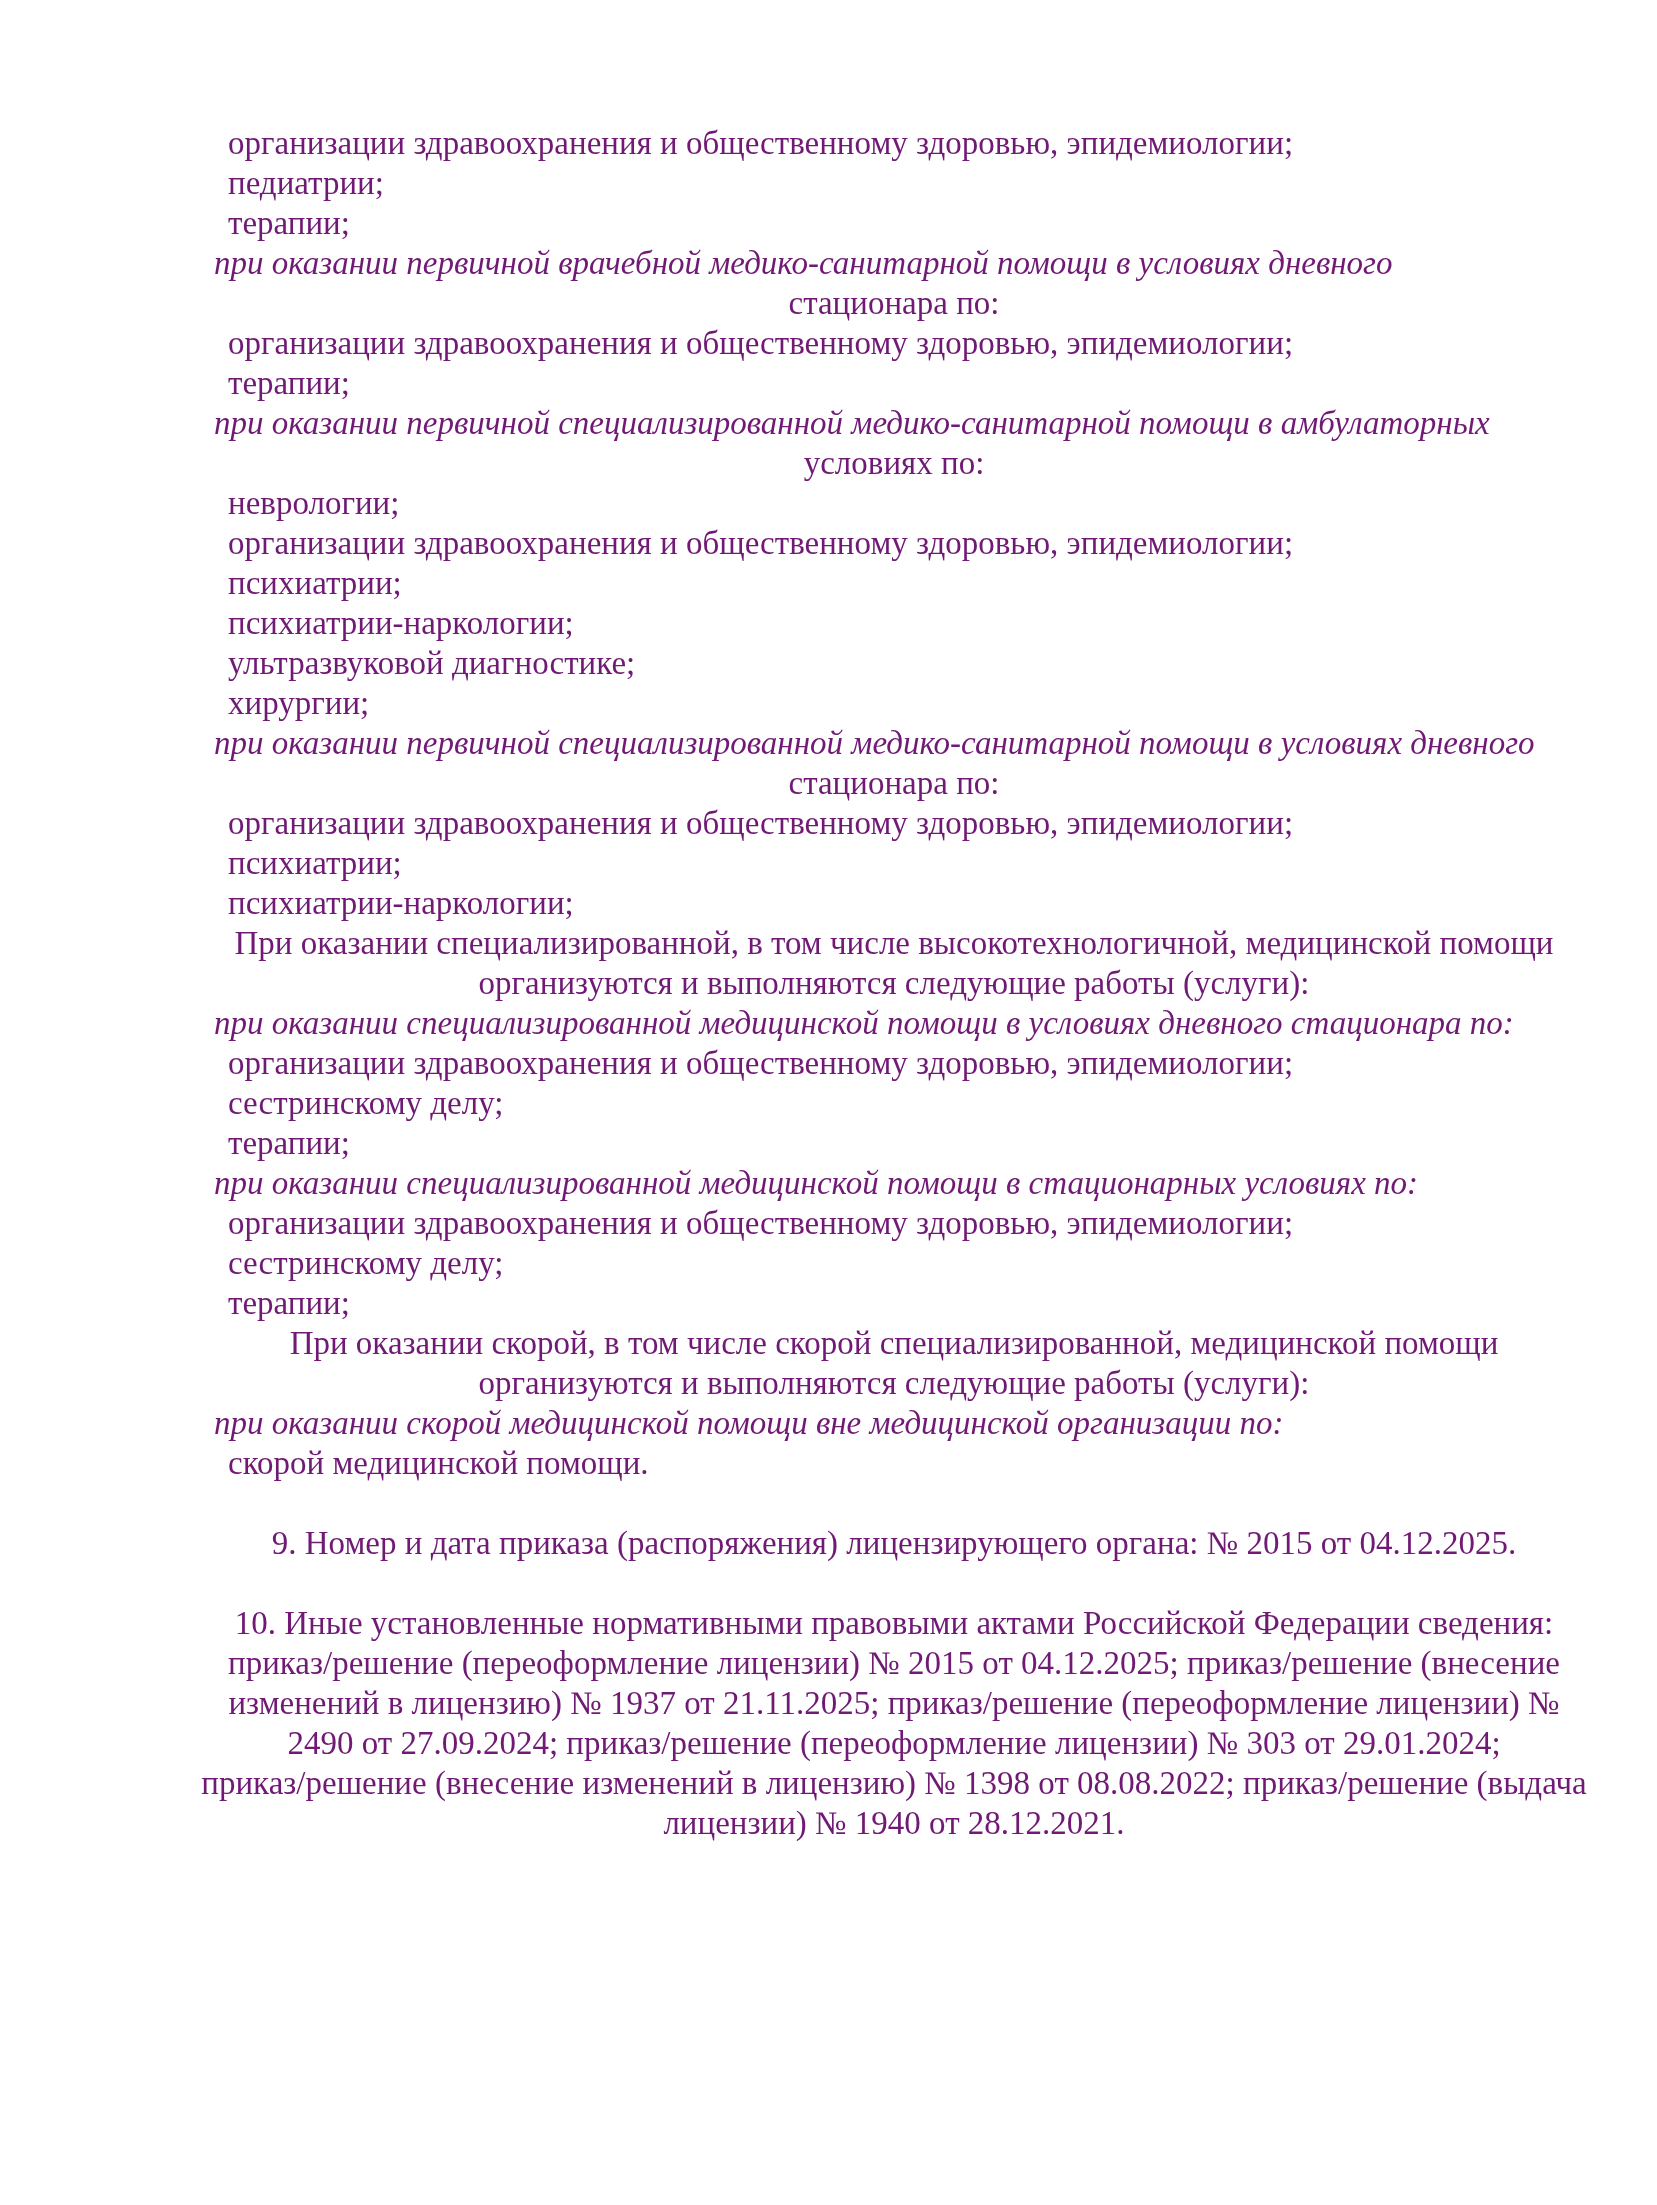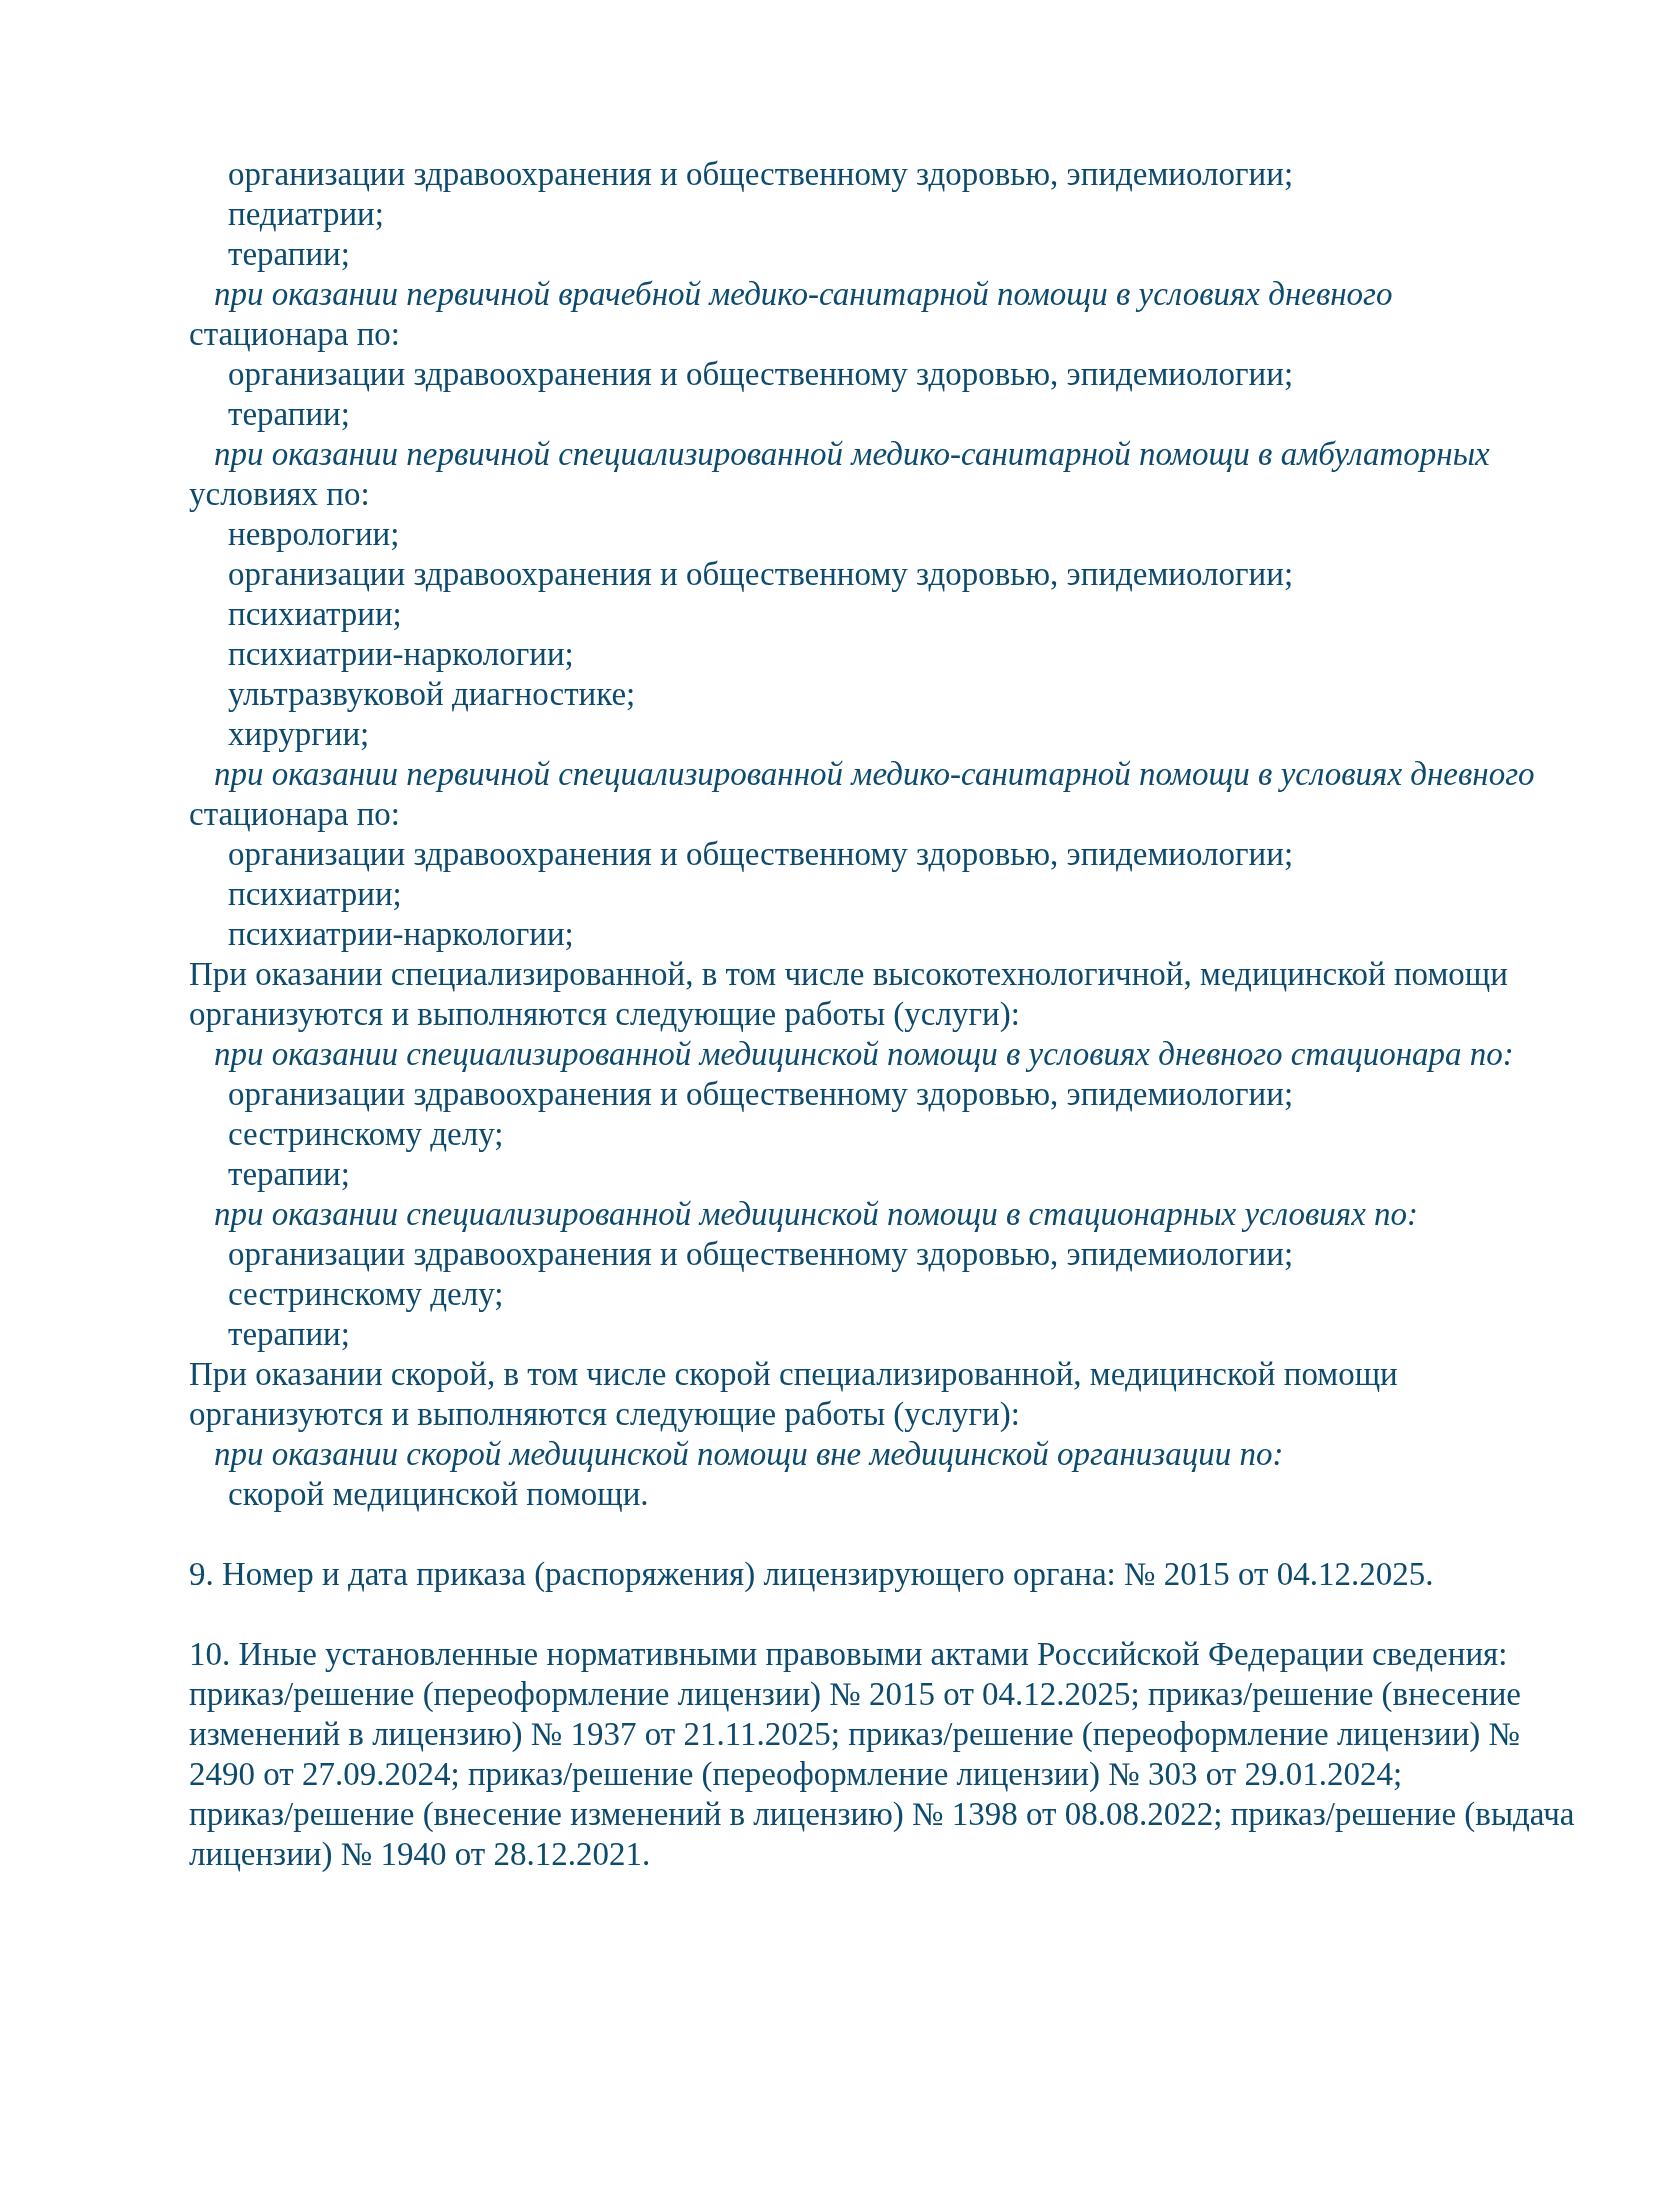--- a/index.html
+++ b/index.html
@@ -10,34 +10,34 @@
   .page {
     position: relative;
     width: 1657px;
     height: 2205px;
     background: #ffffff;
     overflow: hidden;
   }
   .text-block {
     position: absolute;
     left: 189px;
-    top: 154px;
+    top: 123px;
     width: 1410px;
     font-family: "Liberation Serif", "DejaVu Serif", serif;
     font-size: 33px;
     line-height: 40px;
-    color: #0c4a6e;
+    color: #701a75;
     white-space: pre;
     font-kerning: normal;
   }
   .line {
     height: 40px;
     white-space: pre;
   }
-  .indent-0 { padding-left: 0; }
+  .indent-0 { padding-left: 0; text-align: center; }
   .indent-1 { padding-left: 25px; font-style: italic; }
   .indent-2 { padding-left: 39px; }
 </style>
 </head>
 <body>
 
 <div class="page">
   <div class="text-block"><div class="line indent-2">организации здравоохранения и общественному здоровью, эпидемиологии;</div><div class="line indent-2">педиатрии;</div><div class="line indent-2">терапии;</div><div class="line indent-1">при оказании первичной врачебной медико-санитарной помощи в условиях дневного</div><div class="line indent-0">стационара по:</div><div class="line indent-2">организации здравоохранения и общественному здоровью, эпидемиологии;</div><div class="line indent-2">терапии;</div><div class="line indent-1">при оказании первичной специализированной медико-санитарной помощи в амбулаторных</div><div class="line indent-0">условиях по:</div><div class="line indent-2">неврологии;</div><div class="line indent-2">организации здравоохранения и общественному здоровью, эпидемиологии;</div><div class="line indent-2">психиатрии;</div><div class="line indent-2">психиатрии-наркологии;</div><div class="line indent-2">ультразвуковой диагностике;</div><div class="line indent-2">хирургии;</div><div class="line indent-1">при оказании первичной специализированной медико-санитарной помощи в условиях дневного</div><div class="line indent-0">стационара по:</div><div class="line indent-2">организации здравоохранения и общественному здоровью, эпидемиологии;</div><div class="line indent-2">психиатрии;</div><div class="line indent-2">психиатрии-наркологии;</div><div class="line indent-0">При оказании специализированной, в том числе высокотехнологичной, медицинской помощи</div><div class="line indent-0">организуются и выполняются следующие работы (услуги):</div><div class="line indent-1">при оказании специализированной медицинской помощи в условиях дневного стационара по:</div><div class="line indent-2">организации здравоохранения и общественному здоровью, эпидемиологии;</div><div class="line indent-2">сестринскому делу;</div><div class="line indent-2">терапии;</div><div class="line indent-1">при оказании специализированной медицинской помощи в стационарных условиях по:</div><div class="line indent-2">организации здравоохранения и общественному здоровью, эпидемиологии;</div><div class="line indent-2">сестринскому делу;</div><div class="line indent-2">терапии;</div><div class="line indent-0">При оказании скорой, в том числе скорой специализированной, медицинской помощи</div><div class="line indent-0">организуются и выполняются следующие работы (услуги):</div><div class="line indent-1">при оказании скорой медицинской помощи вне медицинской организации по:</div><div class="line indent-2">скорой медицинской помощи.</div><div class="line indent-0">&nbsp;</div><div class="line indent-0">9. Номер и дата приказа (распоряжения) лицензирующего органа: № 2015 от 04.12.2025.</div><div class="line indent-0">&nbsp;</div><div class="line indent-0">10. Иные установленные нормативными правовыми актами Российской Федерации сведения:</div><div class="line indent-0">приказ/решение (переоформление лицензии) № 2015 от 04.12.2025; приказ/решение (внесение</div><div class="line indent-0">изменений в лицензию) № 1937 от 21.11.2025; приказ/решение (переоформление лицензии) №</div><div class="line indent-0">2490 от 27.09.2024; приказ/решение (переоформление лицензии) № 303 от 29.01.2024;</div><div class="line indent-0">приказ/решение (внесение изменений в лицензию) № 1398 от 08.08.2022; приказ/решение (выдача</div><div class="line indent-0">лицензии) № 1940 от 28.12.2021.</div></div>
 </div>
 

